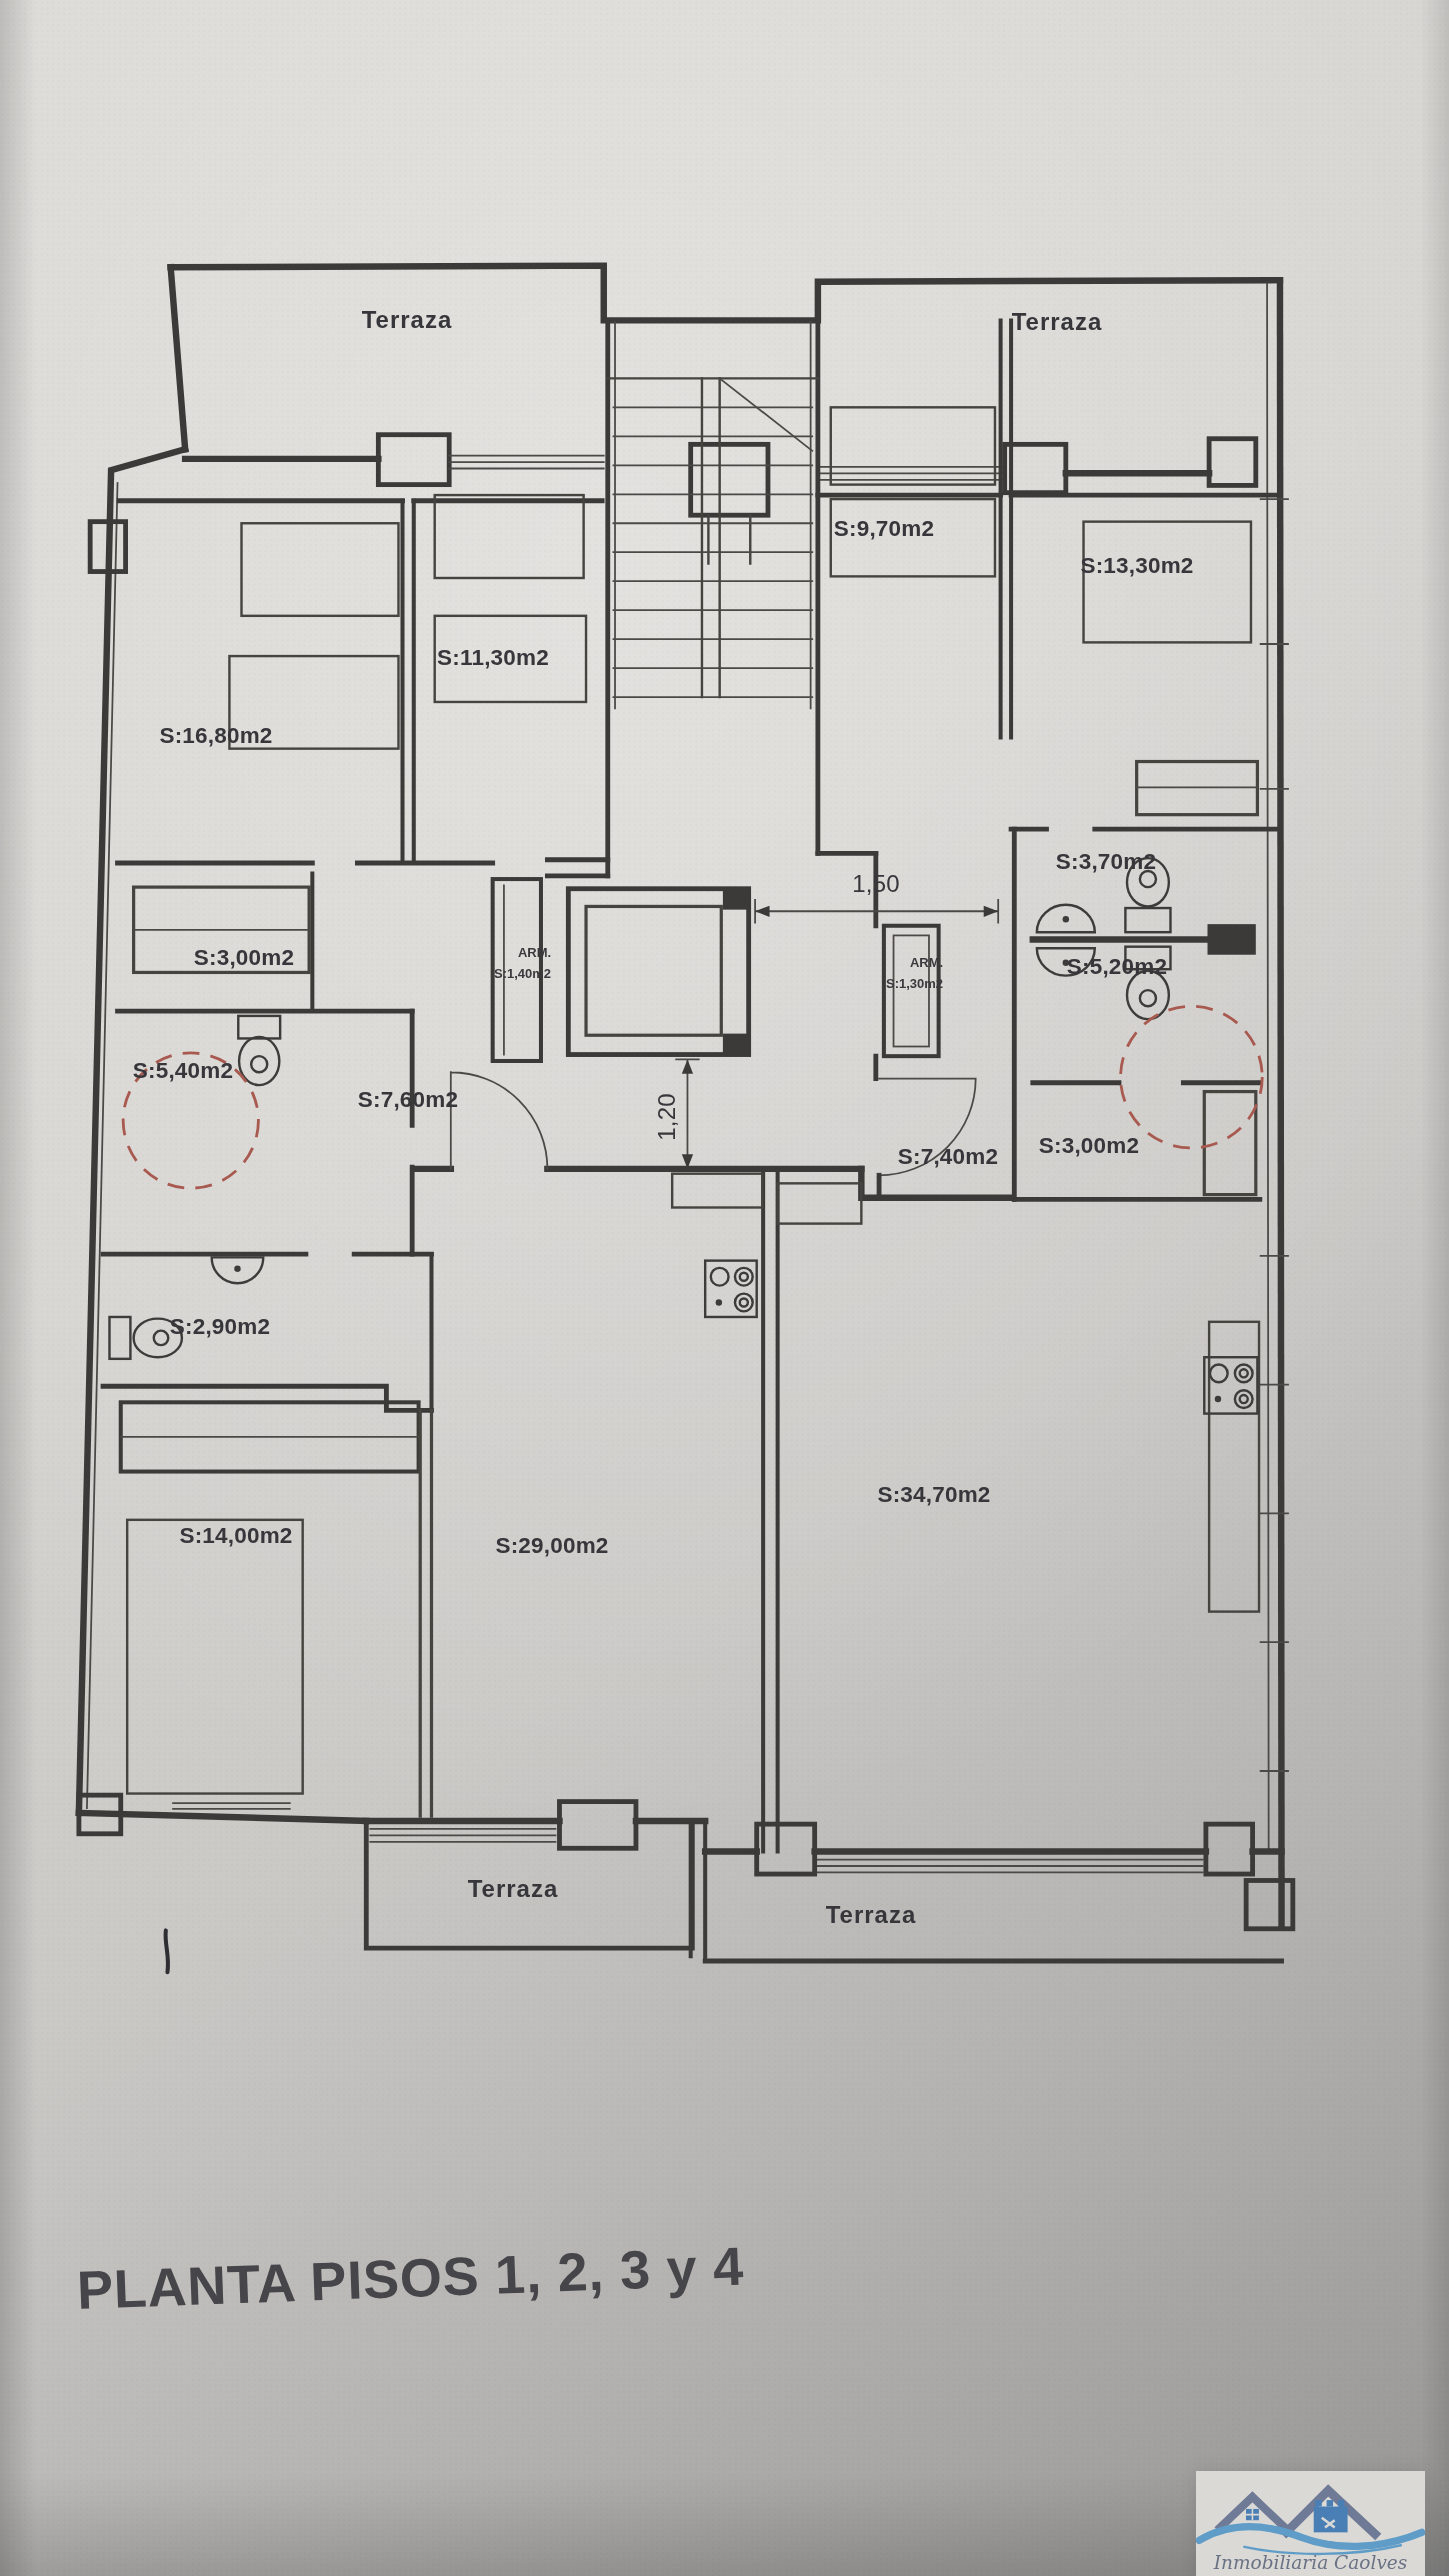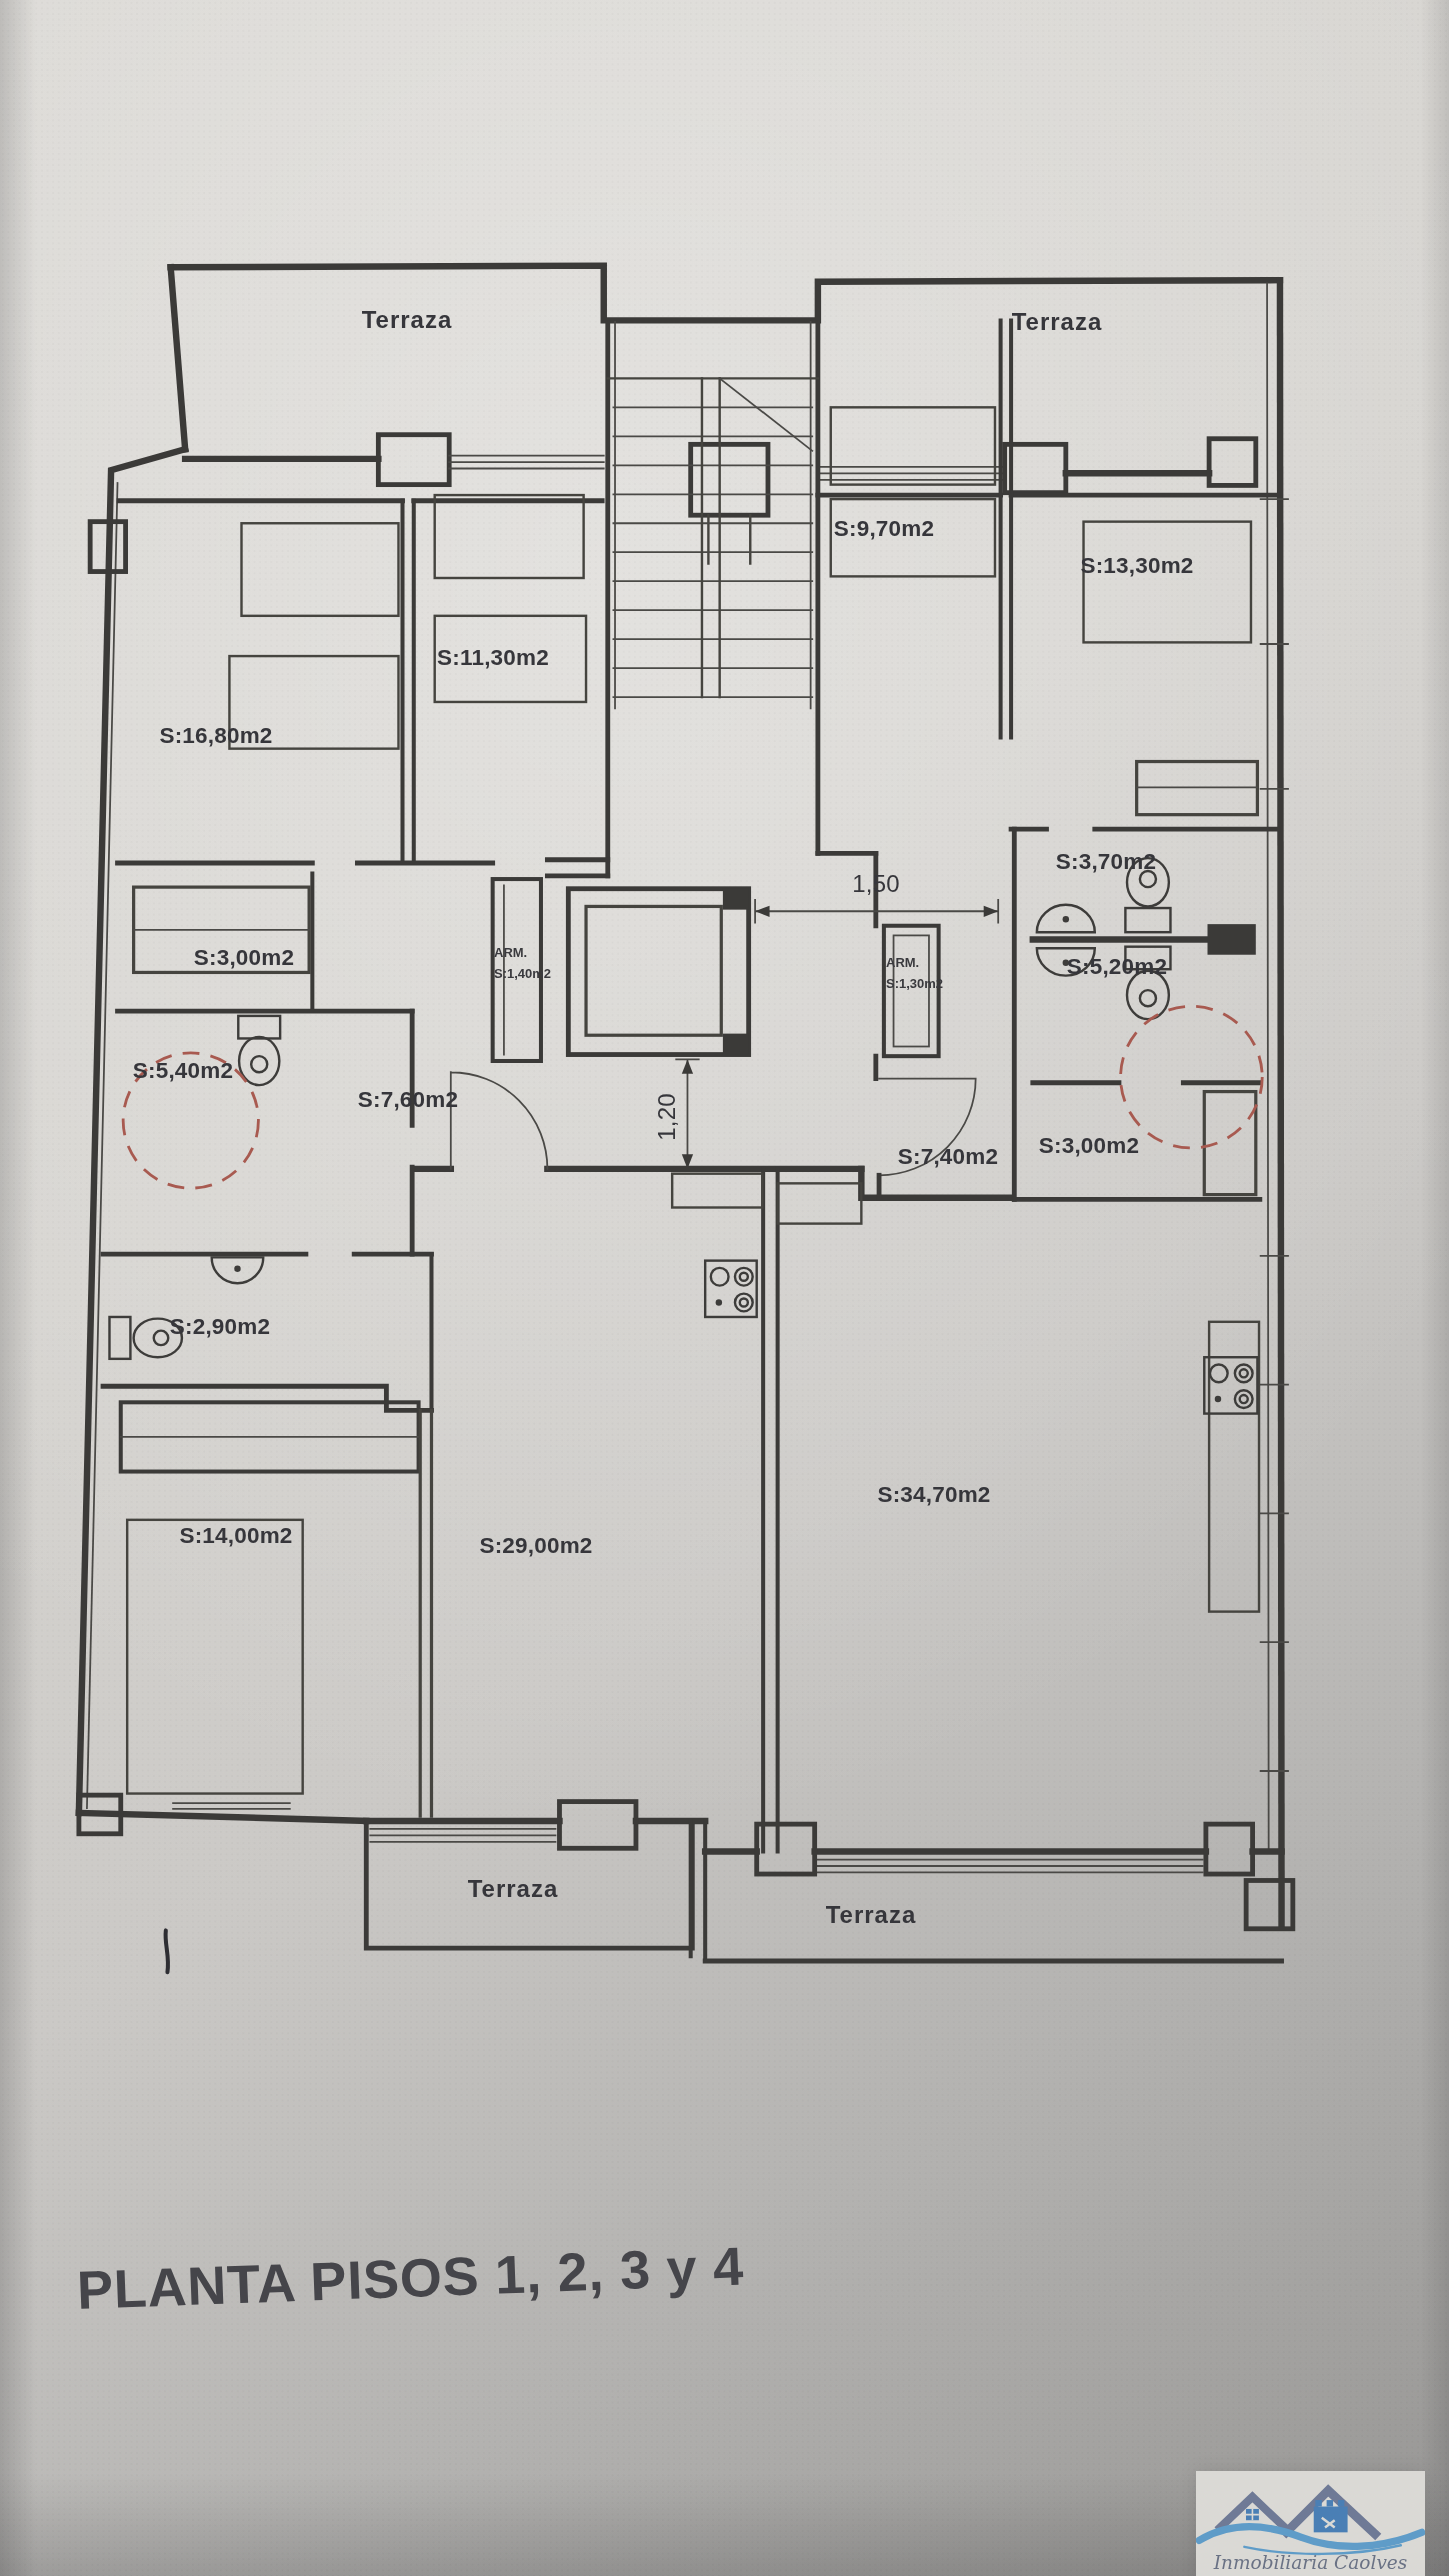--- a/index.html
+++ b/index.html
@@ -3,21 +3,21 @@
 <meta charset="utf-8">
 <style>
   html,body{margin:0;padding:0;background:#888;}
   .photo{position:relative;width:1449px;height:2576px;overflow:hidden;
     background:
       radial-gradient(115% 80% at 42% 22%, rgba(255,255,255,.30), rgba(255,255,255,0) 62%),
       linear-gradient(90deg, rgba(40,40,42,.20) 0%, rgba(40,40,42,0) 2.5%),
       linear-gradient(270deg, rgba(40,40,42,.14) 0%, rgba(40,40,42,0) 2%),
       linear-gradient(0deg, rgba(30,30,32,.18) 0%, rgba(30,30,32,0) 4%),
       linear-gradient(146deg, #dbd9d5 0%, #d6d4d0 38%, #cbc9c6 58%, #b3b2b0 78%, #9e9d9b 94%, #969594 100%);
-    font-family:"Liberation Sans",sans-serif;}
+    font-family:"Liberation Sans",sans-serif;text-align:right;}
   .grain{position:absolute;inset:0;background-image:radial-gradient(rgba(0,0,0,.022) 0.8px, transparent 1px);background-size:5.6px 5.6px;pointer-events:none;}
   svg.plan{position:absolute;left:0;top:0;}
   
   .w8{stroke:#3b3a38;stroke-width:8;fill:none;stroke-linecap:square}
   .w6{stroke:#3b3a38;stroke-width:6;fill:none;stroke-linecap:square}
   .w5{stroke:#3b3a38;stroke-width:5;fill:none;stroke-linecap:square}
   .w4{stroke:#45443f;stroke-width:4;fill:none;stroke-linecap:square}
   .w3{stroke:#45443f;stroke-width:3;fill:none;stroke-linecap:square}
   .w2{stroke:#4a4946;stroke-width:2.2;fill:none;stroke-linecap:square}
   .fixt{stroke:#3d3c3a;stroke-width:3;fill:none}
@@ -276,21 +276,21 @@
   <span class="lbl dim rot" style="left:667px;top:1117px">1,20</span>
   <span class="lbl" style="left:244px;top:958px">S:3,00m2</span>
   <span class="lbl" style="left:183px;top:1071px">S:5,40m2</span>
   <span class="lbl" style="left:408px;top:1100px">S:7,60m2</span>
   <span class="lbl" style="left:1106px;top:862px">S:3,70m2</span>
   <span class="lbl" style="left:1117px;top:967px">S:5,20m2</span>
   <span class="lbl" style="left:948px;top:1157px">S:7,40m2</span>
   <span class="lbl" style="left:1089px;top:1146px">S:3,00m2</span>
   <span class="lbl" style="left:220px;top:1327px">S:2,90m2</span>
   <span class="lbl" style="left:236px;top:1536px">S:14,00m2</span>
-  <span class="lbl" style="left:536px;top:1546px">S:29,00m2</span>
+  <span class="lbl" style="left:552px;top:1546px">S:29,00m2</span>
   <span class="lbl" style="left:934px;top:1495px">S:34,70m2</span>
   <span class="lbl terr" style="left:513px;top:1889px">Terraza</span>
   <span class="lbl terr" style="left:871px;top:1915px">Terraza</span>
 
   <div class="arm" style="left:494px;top:943px">
     <div>ARM.</div>
     <div>S:1,40m2</div>
   </div>
   <div class="arm" style="left:886px;top:953px">
     <div>ARM.</div>

